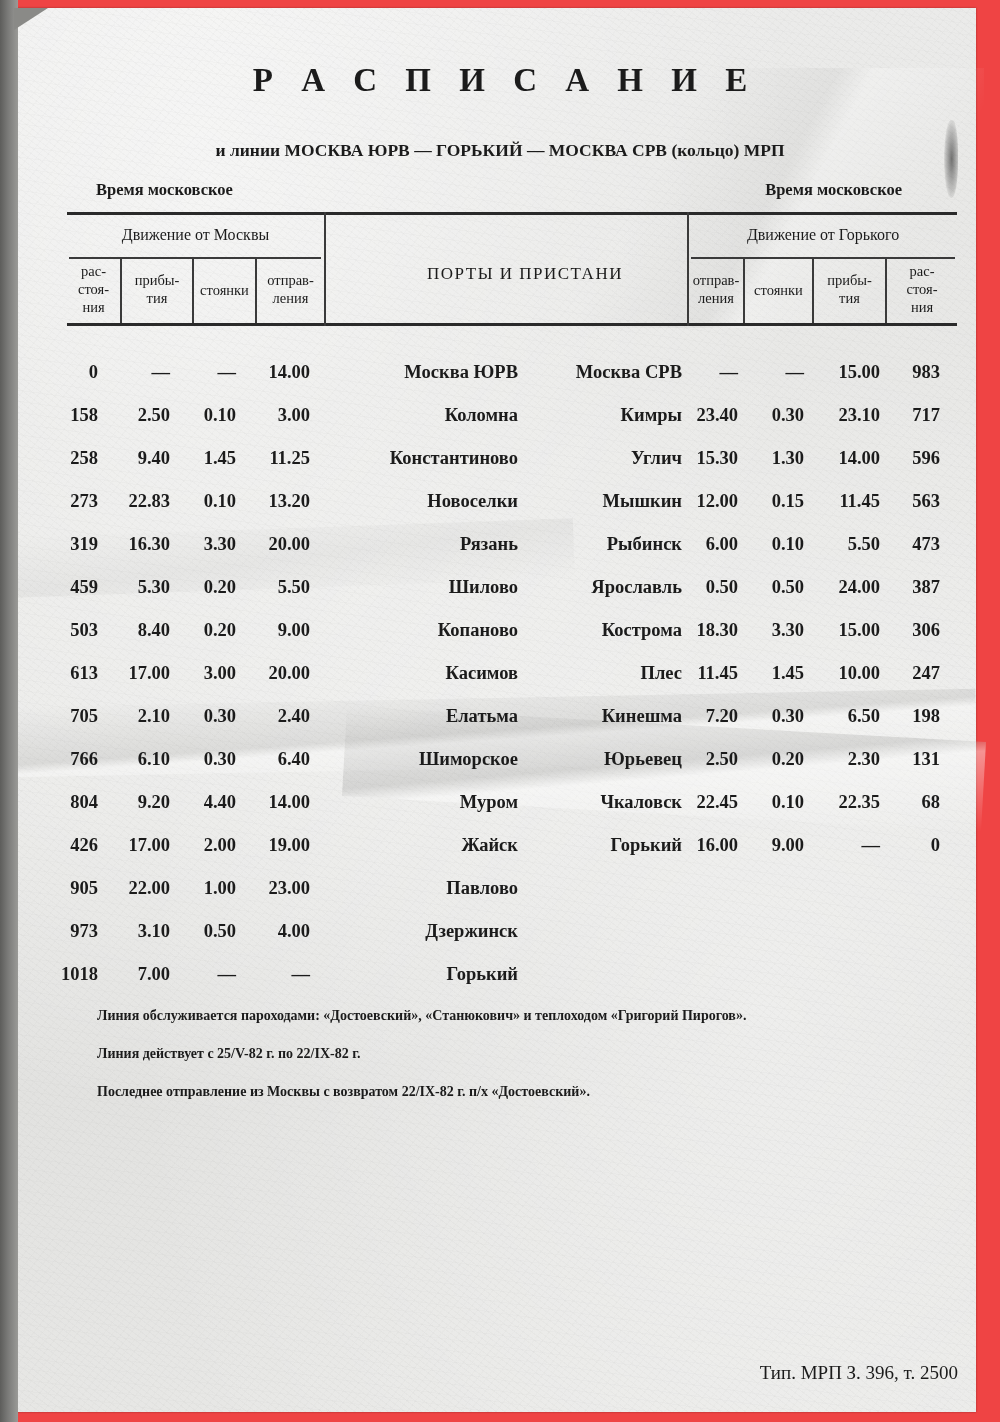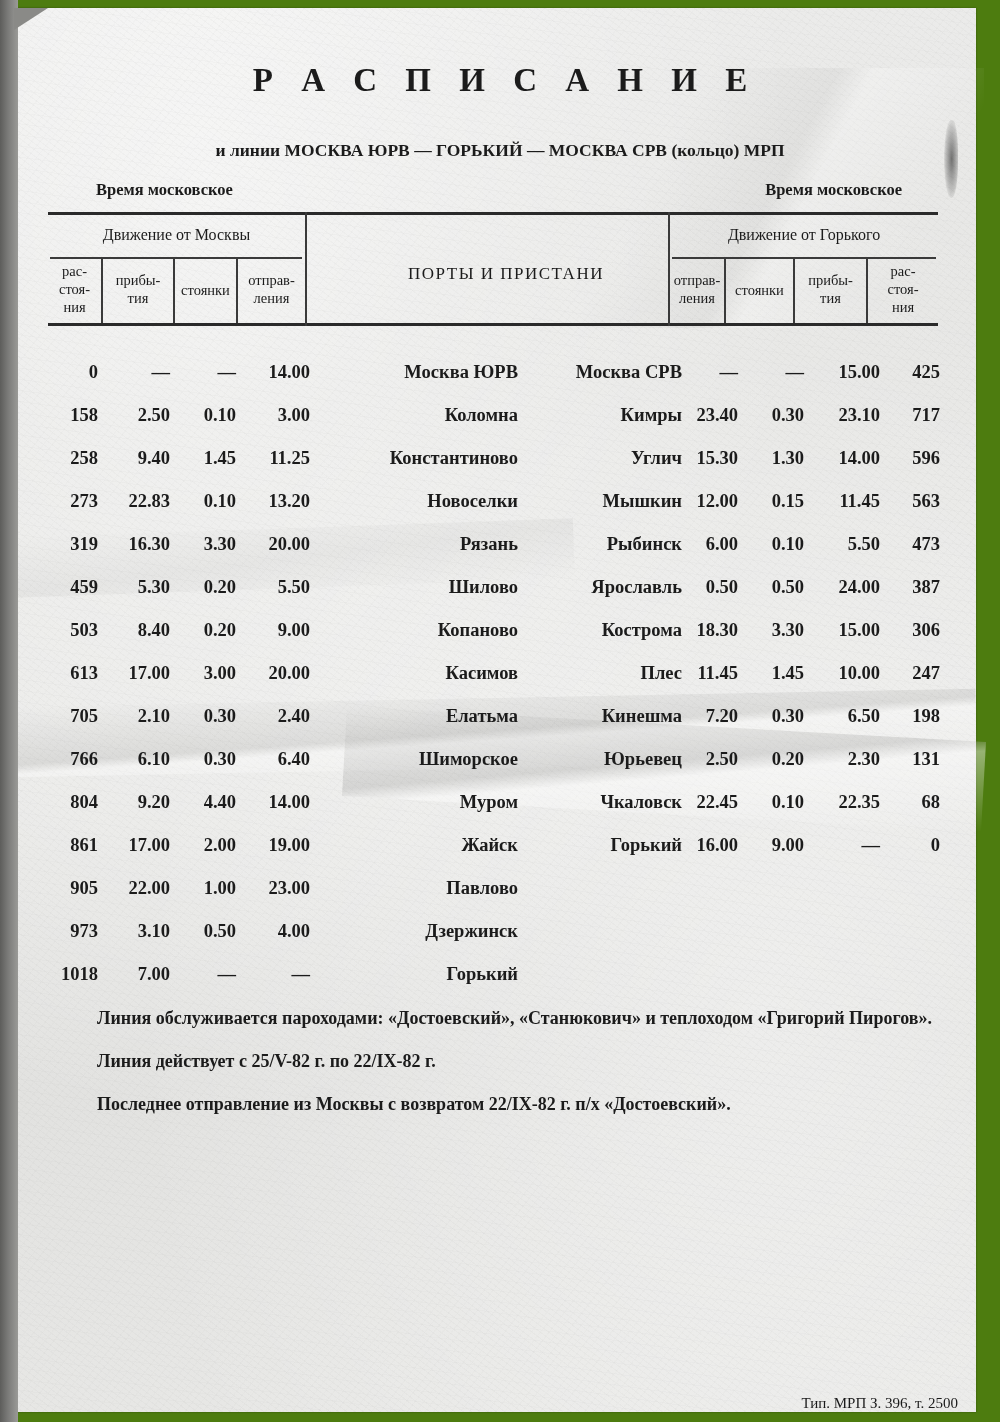--- a/index.html
+++ b/index.html
@@ -6,21 +6,21 @@
   html, body {
     margin: 0;
     padding: 0;
     background: #6f6f6f;
   }
   .page {
     position: relative;
     width: 1000px;
     height: 1422px;
     margin: 0 auto;
-    background: #4d7c0f;
+    background: #ef4444;
     overflow: hidden;
     font-family: "Liberation Serif", "DejaVu Serif", serif;
     color: #1b1b1b;
   }
   
   .sheet {
     position: absolute;
     left: 14px;
     top: 8px;
     width: 962px;
@@ -110,21 +110,21 @@
     font-size: 16.5px; font-weight: bold;
   }
   .tz-right {
     position: absolute; right: 98px; top: 180px;
     font-size: 16.5px; font-weight: bold;
   }
 
   
   .tbl {
     position: absolute;
-    left: 48px; top: 212px;
+    left: 67px; top: 212px;
     width: 890px; height: 120px;
   }
   .rule {
     position: absolute;
     left: 0; width: 890px;
     height: 3px;
     background: #2a2a2a;
   }
   .rule.top { top: 0; }
   .rule.bottom { top: 111px; }
@@ -205,29 +205,29 @@
   .c-r-stop { left: 748px; width: 56px; }
   .c-r-arr  { left: 812px; width: 68px; }
   .c-r-dist { left: 890px; width: 50px; }
 
   
   .notes {
     position: absolute;
     left: 97px; top: 1008px; width: 850px;
   }
   .note {
-    font-size: 18px;
+    font-size: 14px;
     font-weight: bold;
     margin-bottom: 22px;
     white-space: nowrap;
   }
   .imprint {
     position: absolute;
-    right: 42px; bottom: 10px;
-    font-size: 15px;
+    right: 42px; bottom: 38px;
+    font-size: 19px;
   }
 </style>
 </head>
 <body>
 
 <div class="page">
   <div class="sheet">
     <div class="grain"></div>
     <div class="crease crease-c"></div>
     <div class="crease crease-d"></div>
@@ -305,21 +305,21 @@
         <div class="row">
           <div class="cell c-l-dist num">0</div>
           <div class="cell c-l-arr num">—</div>
           <div class="cell c-l-stop num">—</div>
           <div class="cell c-l-dep num">14.00</div>
           <div class="cell c-l-name name">Москва ЮРВ</div>
           <div class="cell c-r-name name">Москва СРВ</div>
           <div class="cell c-r-dep num">—</div>
           <div class="cell c-r-stop num">—</div>
           <div class="cell c-r-arr num">15.00</div>
-          <div class="cell c-r-dist num">425</div>
+          <div class="cell c-r-dist num">983</div>
         </div>
         <div class="row">
           <div class="cell c-l-dist num">158</div>
           <div class="cell c-l-arr num">2.50</div>
           <div class="cell c-l-stop num">0.10</div>
           <div class="cell c-l-dep num">3.00</div>
           <div class="cell c-l-name name">Коломна</div>
           <div class="cell c-r-name name">Кимры</div>
           <div class="cell c-r-dep num">23.40</div>
           <div class="cell c-r-stop num">0.30</div>
@@ -428,21 +428,21 @@
           <div class="cell c-l-stop num">4.40</div>
           <div class="cell c-l-dep num">14.00</div>
           <div class="cell c-l-name name">Муром</div>
           <div class="cell c-r-name name">Чкаловск</div>
           <div class="cell c-r-dep num">22.45</div>
           <div class="cell c-r-stop num">0.10</div>
           <div class="cell c-r-arr num">22.35</div>
           <div class="cell c-r-dist num">68</div>
         </div>
         <div class="row">
-          <div class="cell c-l-dist num">861</div>
+          <div class="cell c-l-dist num">426</div>
           <div class="cell c-l-arr num">17.00</div>
           <div class="cell c-l-stop num">2.00</div>
           <div class="cell c-l-dep num">19.00</div>
           <div class="cell c-l-name name">Жайск</div>
           <div class="cell c-r-name name">Горький</div>
           <div class="cell c-r-dep num">16.00</div>
           <div class="cell c-r-stop num">9.00</div>
           <div class="cell c-r-arr num">—</div>
           <div class="cell c-r-dist num">0</div>
         </div>

